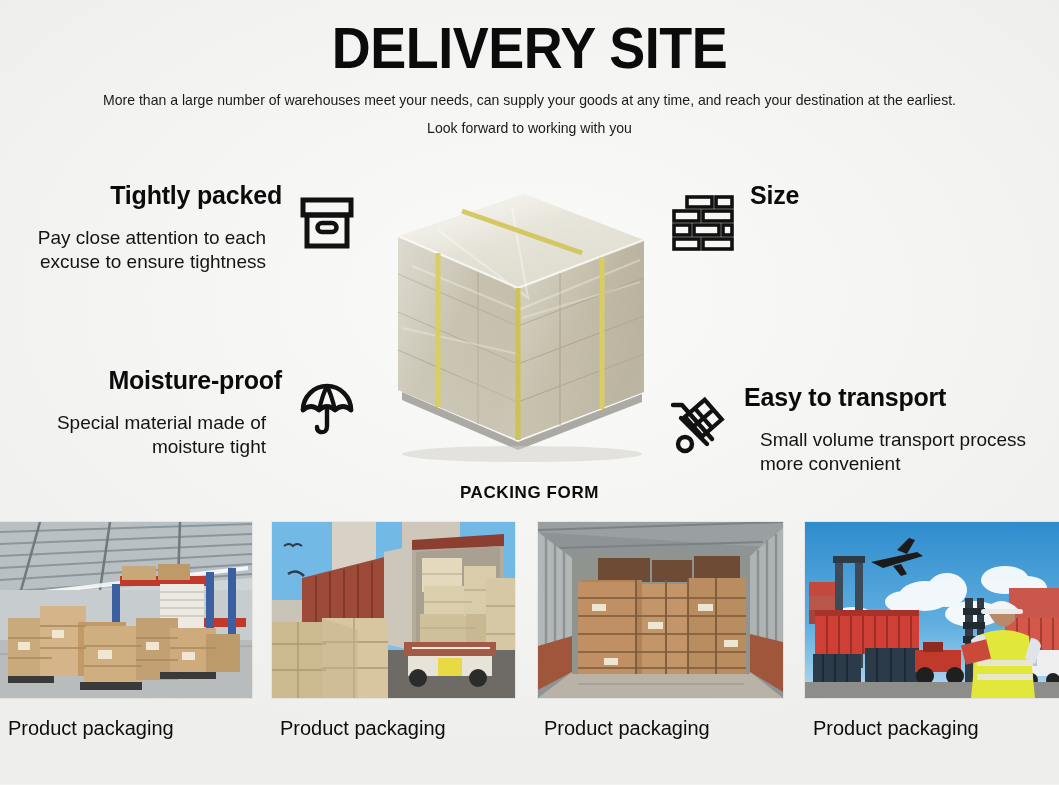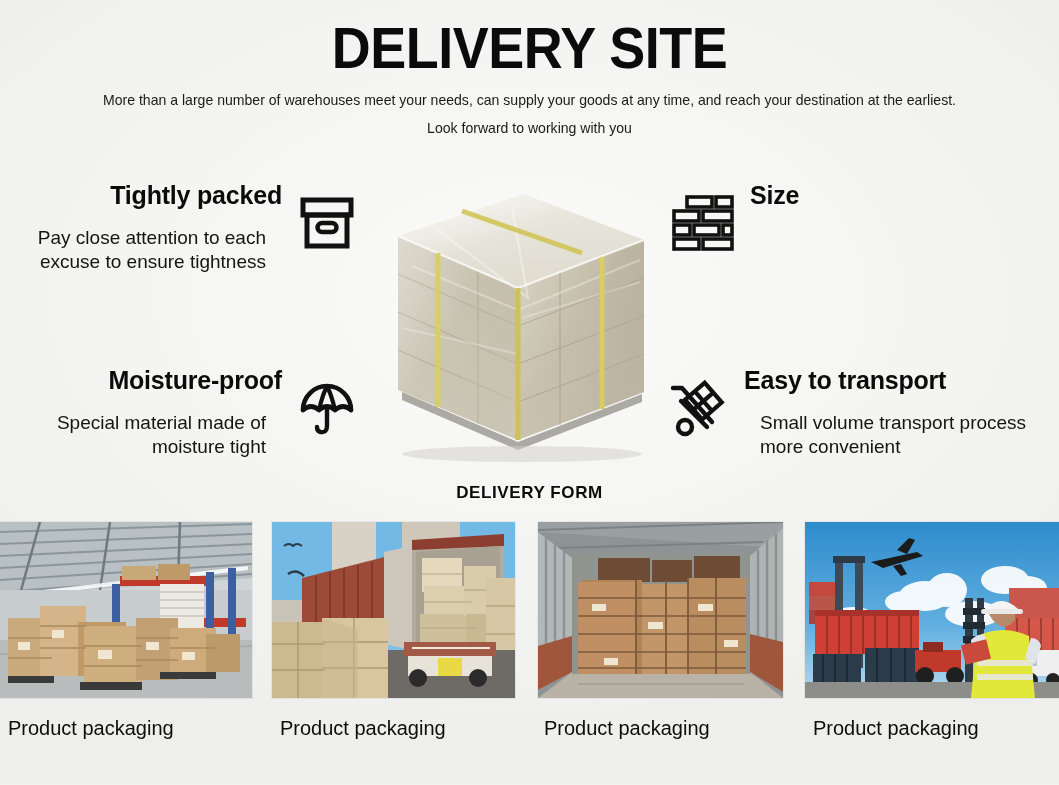--- a/index.html
+++ b/index.html
@@ -94,21 +94,21 @@
   #feat-tight .ficon { margin-left: 16px; margin-top: 14px; }
 
   #feat-moist  { top: 365px; left: 0px;   width: 360px; }
   #feat-moist .txtwrap { width: 282px; }
   #feat-moist .ficon { margin-left: 16px; margin-top: 16px; }
 
   #feat-size   { top: 180px; left: 670px; width: 389px; }
   #feat-size .txtwrap { width: 312px; }
   #feat-size .ficon { margin-right: 14px; margin-top: 14px; }
 
-  #feat-trans  { top: 365px; left: 668px; width: 391px; }
+  #feat-trans  { top: 382px; left: 668px; width: 391px; }
   #feat-trans .txtwrap { width: 310px; }
   #feat-trans .ficon { margin-right: 14px; margin-top: 14px; }
 
   
   #pallet {
     position: absolute;
     top: 178px;
     left: 372px;
     width: 288px;
     height: 288px;
@@ -320,21 +320,21 @@
       <g stroke="#cfc24f" stroke-width="5" fill="none" opacity="0.95">
         <path d="M146 110 L146 262"></path>
         <path d="M90 33 L210 75" opacity="0.9"></path>
       </g>
 
       <polygon points="30,214 146,264 270,216 270,224 146,272 30,222" fill="#6e6a5f" opacity="0.55"></polygon>
       <ellipse cx="150" cy="276" rx="120" ry="8" fill="#cfcdc6" opacity="0.5"></ellipse>
     </svg>
   </div>
 
-  <div class="packing-label">DELIVERY FORM</div>
+  <div class="packing-label">PACKING FORM</div>
 
   <div class="gallery">
 
     <div class="gcell" id="g1">
       <div class="photo">
         <svg viewBox="0 0 252 176" preserveAspectRatio="none" aria-hidden="true">
           <rect width="252" height="176" fill="#cfd4d6"></rect>
 
           <polygon points="0,0 252,0 252,56 0,74" fill="#b8c0c4"></polygon>
           <g stroke="#8b969c" stroke-width="2">

